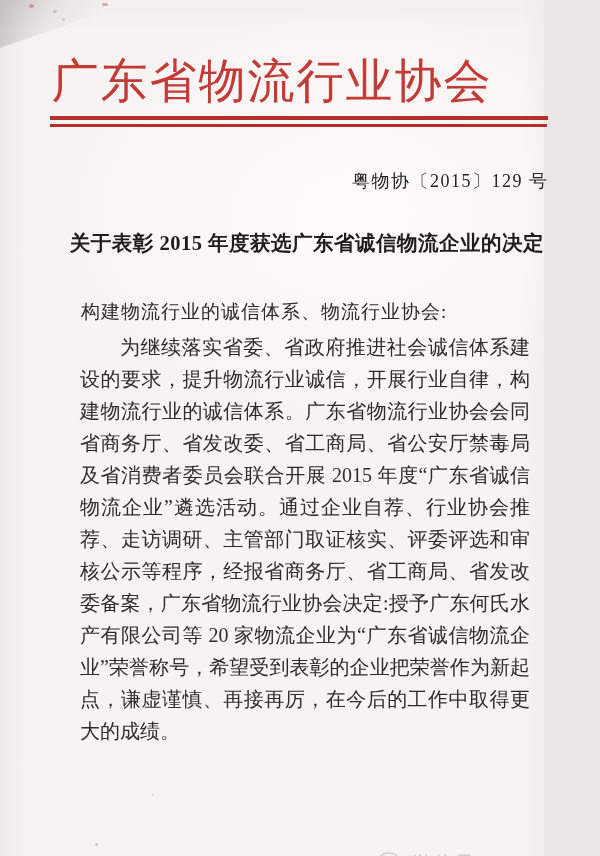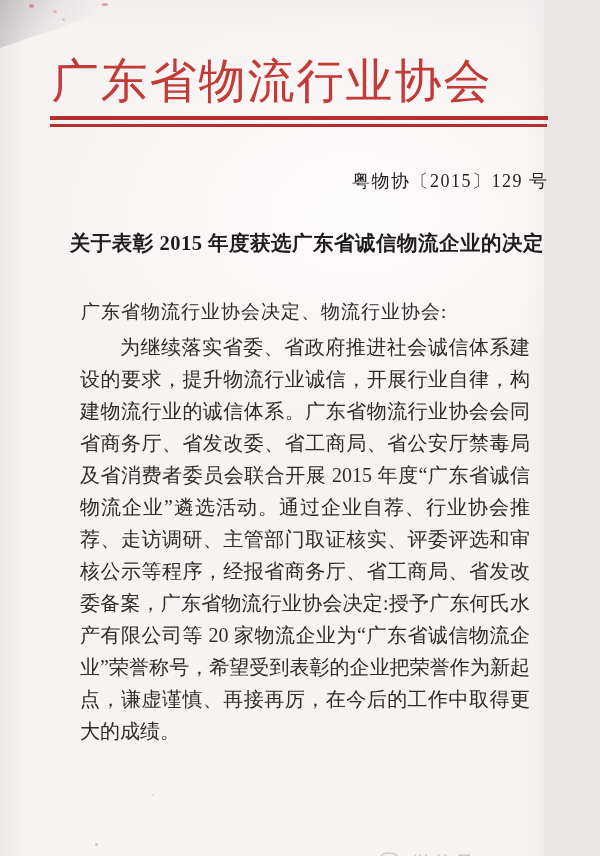--- a/index.html
+++ b/index.html
@@ -130,21 +130,21 @@
 
   <div class="org-name">广东省物流行业协会</div>
 
   <div class="rule-top"></div>
   <div class="rule-bottom"></div>
 
   <div class="doc-number">粤物协〔2015〕129 号</div>
 
   <div class="doc-title">关于表彰 2015 年度获选广东省诚信物流企业的决定</div>
 
-  <div class="salutation">广东省物流行业协会决定、物流行业协会:</div>
+  <div class="salutation">构建物流行业的诚信体系、物流行业协会:</div>
 
   <div class="body-text">
     <p>为继续落实省委、省政府推进社会诚信体系建设的要求，提升物流行业诚信，开展行业自律，构建物流行业的诚信体系。广东省物流行业协会会同省商务厅、省发改委、省工商局、省公安厅禁毒局及省消费者委员会联合开展 2015 年度“广东省诚信物流企业”遴选活动。通过企业自荐、行业协会推荐、走访调研、主管部门取证核实、评委评选和审核公示等程序，经报省商务厅、省工商局、省发改委备案，广东省物流行业协会决定:授予广东何氏水产有限公司等 20 家物流企业为“广东省诚信物流企业”荣誉称号，希望受到表彰的企业把荣誉作为新起点，谦虚谨慎、再接再厉，在今后的工作中取得更大的成绩。</p>
   </div>
 
   <div class="footer">
     <svg class="wechat-icon" viewBox="0 0 32 27" xmlns="http://www.w3.org/2000/svg">
       <g fill="none" stroke="#c6c2c1" stroke-width="1.4" stroke-linejoin="round">
         <path d="M12 1.6C6.3 1.6 1.7 5.3 1.7 9.9c0 2.6 1.5 5 3.8 6.5l-1 3.5 3.7-2c1.2.4 2.5.6 3.8.6.5 0 1 0 1.4-.1-.4-.9-.7-1.9-.7-3 0-4.3 4-7.8 8.9-7.8h.6C21.1 4 16.9 1.6 12 1.6z"></path>
         <path d="M21.9 9.3c-4.8 0-8.6 3.2-8.6 7 0 3.9 3.8 7 8.6 7 1.1 0 2.1-.2 3.1-.5l3 1.7-.8-2.8c1.8-1.3 3-3.2 3-5.4 0-3.8-3.8-7-8.3-7z"></path>

